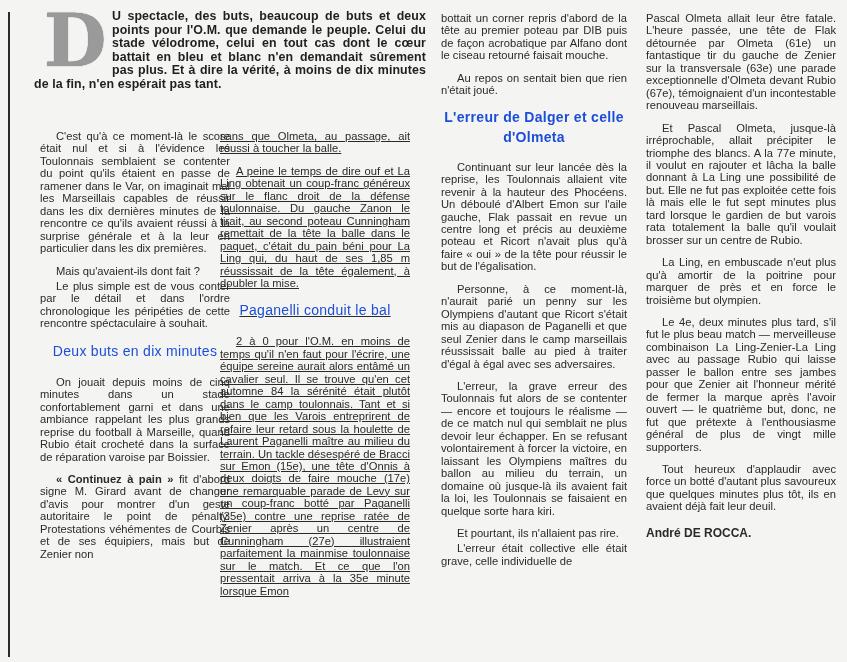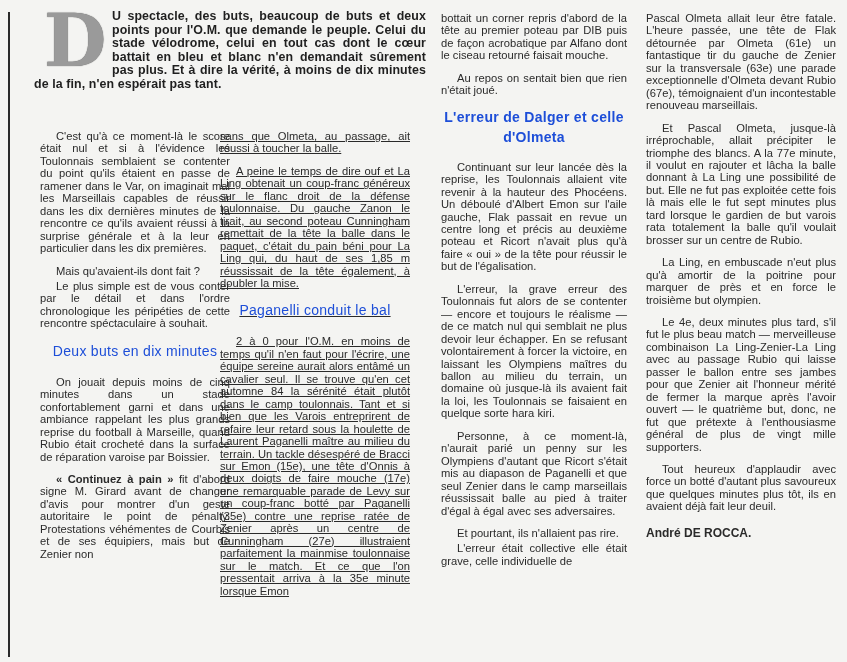--- a/index.html
+++ b/index.html
@@ -69,22 +69,22 @@
     <p>A peine le temps de dire ouf et La Ling obtenait un coup-franc généreux sur le flanc droit de la défense toulonnaise. Du gauche Zanon le tirait, au second poteau Cunningham remettait de la tête la balle dans le paquet, c'était du pain béni pour La Ling qui, du haut de ses 1,85 m réussissait de la tête également, à doubler la mise.</p>
     <h2>Paganelli conduit le bal</h2>
     <p>2 à 0 pour l'O.M. en moins de temps qu'il n'en faut pour l'écrire, une équipe sereine aurait alors entâmé un cavalier seul. Il se trouve qu'en cet automne 84 la sérénité était plutôt dans le camp toulonnais. Tant et si bien que les Varois entreprirent de refaire leur retard sous la houlette de Laurent Paganelli maître au milieu du terrain. Un tackle désespéré de Bracci sur Emon (15e), une tête d'Onnis à deux doigts de faire mouche (17e) une remarquable parade de Levy sur un coup-franc botté par Paganelli (35e) contre une reprise ratée de Zenier après un centre de Cunningham (27e) illustraient parfaitement la mainmise toulonnaise sur le match. Et ce que l'on pressentait arriva à la 35e minute lorsque Emon</p>
   </div>
 
   <div class="col col3">
     <p class="noind">bottait un corner repris d'abord de la tête au premier poteau par DIB puis de façon acrobatique par Alfano dont le ciseau retourné faisait mouche.</p>
     <p>Au repos on sentait bien que rien n'était joué.</p>
     <h2 class="bold">L'erreur de Dalger et celle d'Olmeta</h2>
     <p>Continuant sur leur lancée dès la reprise, les Toulonnais allaient vite revenir à la hauteur des Phocéens. Un déboulé d'Albert Emon sur l'aile gauche, Flak passait en revue un centre long et précis au deuxième poteau et Ricort n'avait plus qu'à faire « oui » de la tête pour réussir le but de l'égalisation.</p>
+    <p>Personne, à ce moment-là, n'aurait parié un penny sur les Olympiens d'autant que Ricort s'était mis au diapason de Paganelli et que seul Zenier dans le camp marseillais réussissait balle au pied à traiter d'égal à égal avec ses adversaires.</p>
     <p>L'erreur, la grave erreur des Toulonnais fut alors de se contenter — encore et toujours le réalisme — de ce match nul qui semblait ne plus devoir leur échapper. En se refusant volontairement à forcer la victoire, en laissant les Olympiens maîtres du ballon au milieu du terrain, un domaine où jusque-là ils avaient fait la loi, les Toulonnais se faisaient en quelque sorte hara kiri.</p>
-    <p>Personne, à ce moment-là, n'aurait parié un penny sur les Olympiens d'autant que Ricort s'était mis au diapason de Paganelli et que seul Zenier dans le camp marseillais réussissait balle au pied à traiter d'égal à égal avec ses adversaires.</p>
     <p class="tight">Et pourtant, ils n'allaient pas rire.</p>
     <p>L'erreur était collective elle était grave, celle individuelle de</p>
   </div>
 
   <div class="col col4">
     <p class="noind">Pascal Olmeta allait leur être fatale. L'heure passée, une tête de Flak détournée par Olmeta (61e) un fantastique tir du gauche de Zenier sur la transversale (63e) une parade exceptionnelle d'Olmeta devant Rubio (67e), témoignaient d'un incontestable renouveau marseillais.</p>
     <p>Et Pascal Olmeta, jusque-là irréprochable, allait précipiter le triomphe des blancs. A la 77e minute, il voulut en rajouter et lâcha la balle donnant à La Ling une possibilité de but. Elle ne fut pas exploitée cette fois là mais elle le fut sept minutes plus tard lorsque le gardien de but varois rata totalement la balle qu'il voulait brosser sur un centre de Rubio.</p>
     <p>La Ling, en embuscade n'eut plus qu'à amortir de la poitrine pour marquer de près et en force le troisième but olympien.</p>
     <p>Le 4e, deux minutes plus tard, s'il fut le plus beau match — merveilleuse combinaison La Ling-Zenier-La Ling avec au passage Rubio qui laisse passer le ballon entre ses jambes pour que Zenier ait l'honneur mérité de fermer la marque après l'avoir ouvert — le quatrième but, donc, ne fut que prétexte à l'enthousiasme général de plus de vingt mille supporters.</p>
     <p>Tout heureux d'applaudir avec force un botté d'autant plus savoureux que quelques minutes plus tôt, ils en avaient déjà fait leur deuil.</p>

